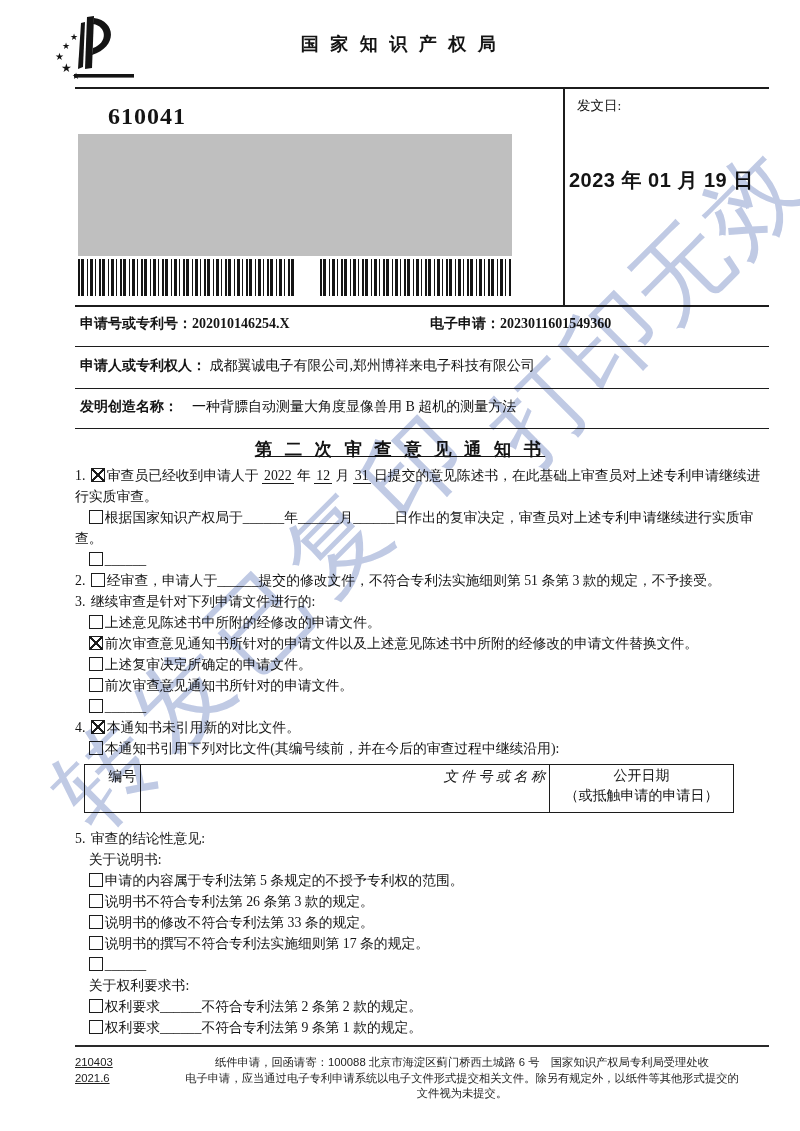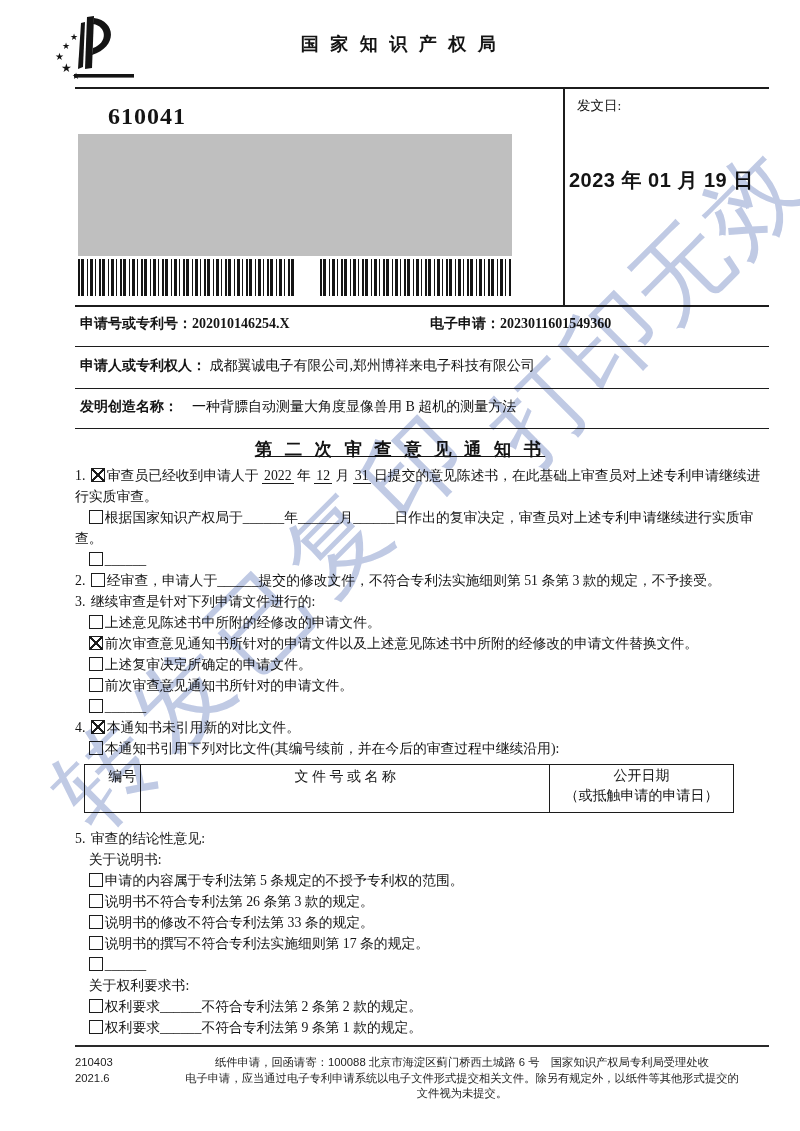--- a/index.html
+++ b/index.html
@@ -47,27 +47,27 @@
     vertical-align:-1.5px;margin-right:2px;background:#fff;}
   .cb.x{background-image:
     linear-gradient(45deg,transparent 43%,#1c1c1c 43%,#1c1c1c 57%,transparent 57%),
     linear-gradient(135deg,transparent 43%,#1c1c1c 43%,#1c1c1c 57%,transparent 57%);}
   .uv{border-bottom:1.3px solid #1c1c1c;padding:0 2px;}
   
   .cite-table{margin:5px 36px 15px 9px;width:650px;border-collapse:collapse;
     font-size:14px;}
   .cite-table td{border:1.5px solid #1c1c1c;vertical-align:top;padding:1px 4px 4px;height:42px;}
   .cite-table .c-no{width:48px;text-align:right;}
-  .cite-table .c-doc{width:408px;text-align:center;}
+  .cite-table .c-doc{width:408px;text-align:right;font-style:italic;}
   .cite-table .c-date{width:178px;text-align:center;line-height:20px;}
   
   .rule-bottom{left:75px;top:1045px;width:694px;height:2.4px;background:#2a2a2a;}
   .footer{position:absolute;left:75px;top:1055px;width:700px;display:flex;
     font-family:"Liberation Sans","DejaVu Sans",sans-serif;font-size:11.3px;line-height:15.5px;color:#1e1e1e;}
-  .footer .codes{width:77px;flex:none;}
+  .footer .codes{width:77px;flex:none;text-decoration:underline;}
   .footer .ftext{width:620px;text-align:center;}
   
   .wm{position:absolute;z-index:9;pointer-events:none;white-space:nowrap;
     font-family:"Liberation Sans","DejaVu Sans",sans-serif;
     mix-blend-mode:multiply;opacity:.95;}
   .wm1{left:265px;top:618px;font-size:97px;letter-spacing:12px;
     transform:translate(-50%,-50%) rotate(-45deg);}
   .wm2{left:648px;top:306px;font-size:95px;letter-spacing:4px;
     transform:translate(-50%,-50%) rotate(-45deg);}
 </style>

